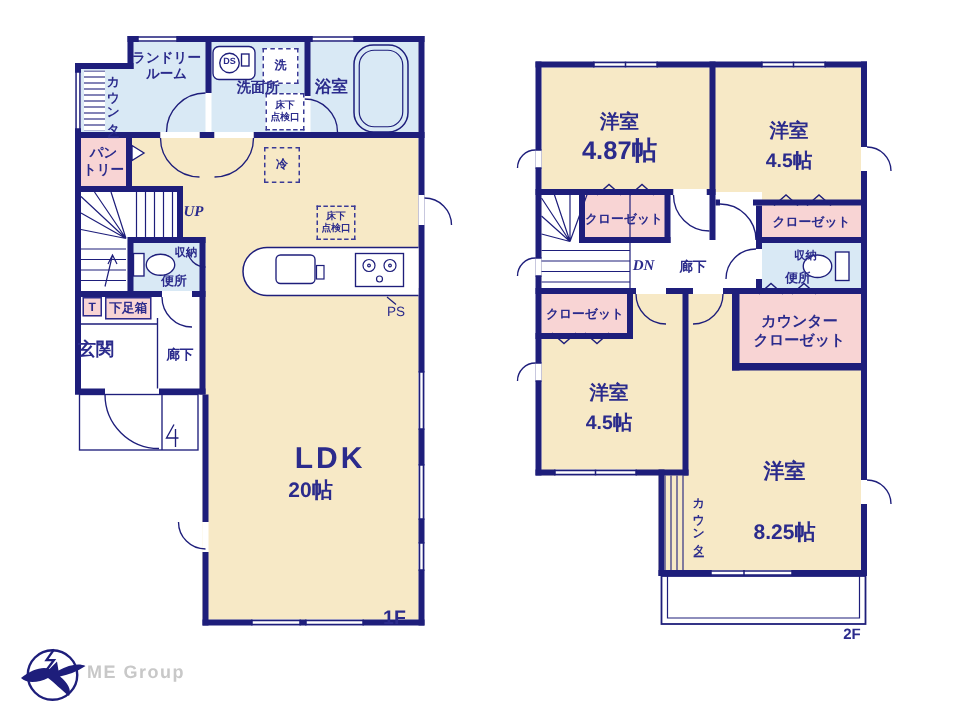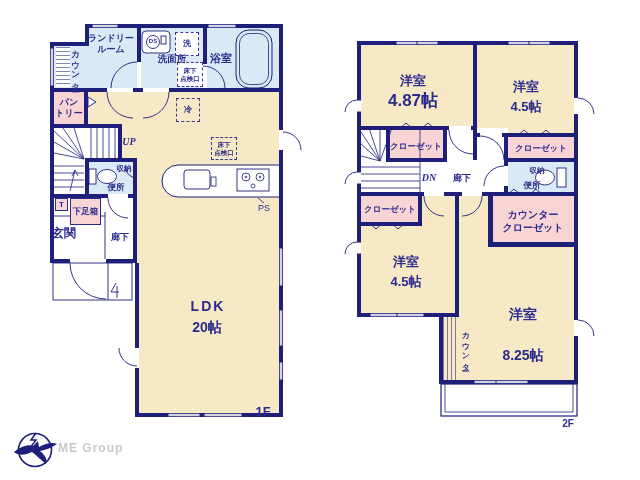--- a/index.html
+++ b/index.html
@@ -271,40 +271,40 @@
   <div class="dash" style="left:176px;top:98px;width:24px;height:24px;font-size:8px">
       <span>冷</span>
     </div>
   <div class="dash" style="left:211px;top:137px;width:26px;height:23px;font-size:6.5px">
     <span>床下</span>
       <span>点検口</span>
   </div>
   <div class="box" style="left:55px;top:198px;width:13px;height:13px;font-size:8px">
       <span>T</span>
     </div>
-  <div class="box" style="left:70px;top:198px;width:31px;height:27px;font-size:8.5px">
+  <div class="box" style="left:70px;top:198px;width:31px;height:15px;font-size:8.5px">
       <span>下足箱</span>
     </div>
 
   <div class="lbl" style="left:111px;top:44px;font-size:9px;white-space:normal;width:50px">ランドリールーム</div>
   <div class="lbl v" style="left:76px;top:66px;font-size:8.5px">カウンター</div>
   <div class="lbl" style="left:153px;top:42px;font-size:6px">DS</div>
   <div class="lbl" style="left:172px;top:59px;font-size:9.5px">洗面所</div>
   <div class="lbl" style="left:221px;top:59px;font-size:11px">浴室</div>
   <div class="lbl" style="left:69px;top:108px;font-size:9px;line-height:1.25">
     <span style="display:block">パン</span>
     <span style="display:block">トリー</span>
   </div>
   <div class="lbl it" style="left:129px;top:142px;font-size:10px">UP</div>
   <div class="lbl" style="left:124px;top:168px;font-size:7.5px">収納</div>
   <div class="lbl" style="left:116px;top:187px;font-size:8.5px">便所</div>
   <div class="lbl" style="left:64px;top:233px;font-size:12px">玄関</div>
   <div class="lbl" style="left:120px;top:237px;font-size:9px">廊下</div>
   <div class="lbl" style="left:264px;top:208px;font-size:9px;font-weight:normal">PS</div>
-  <div class="lbl" style="left:208px;top:306px;font-size:14px;letter-spacing:2px">LDK</div>
+  <div class="lbl" style="left:220px;top:306px;font-size:20px;letter-spacing:2px">LDK</div>
   <div class="lbl" style="left:207px;top:327px;font-size:14px">20帖</div>
   <div class="lbl" style="left:263px;top:412px;font-size:13px">1F</div>
 
   <div class="lbl" style="left:413px;top:81px;font-size:13px">洋室</div>
   <div class="lbl" style="left:413px;top:101px;font-size:17px">4.87帖</div>
   <div class="lbl" style="left:526px;top:87px;font-size:13px">洋室</div>
   <div class="lbl" style="left:526px;top:107px;font-size:13px">4.5帖</div>
   <div class="lbl" style="left:416px;top:146px;font-size:8.5px">クローゼット</div>
   <div class="lbl" style="left:541px;top:148px;font-size:8.5px">クローゼット</div>
   <div class="lbl it" style="left:429px;top:178px;font-size:10px">DN</div>

